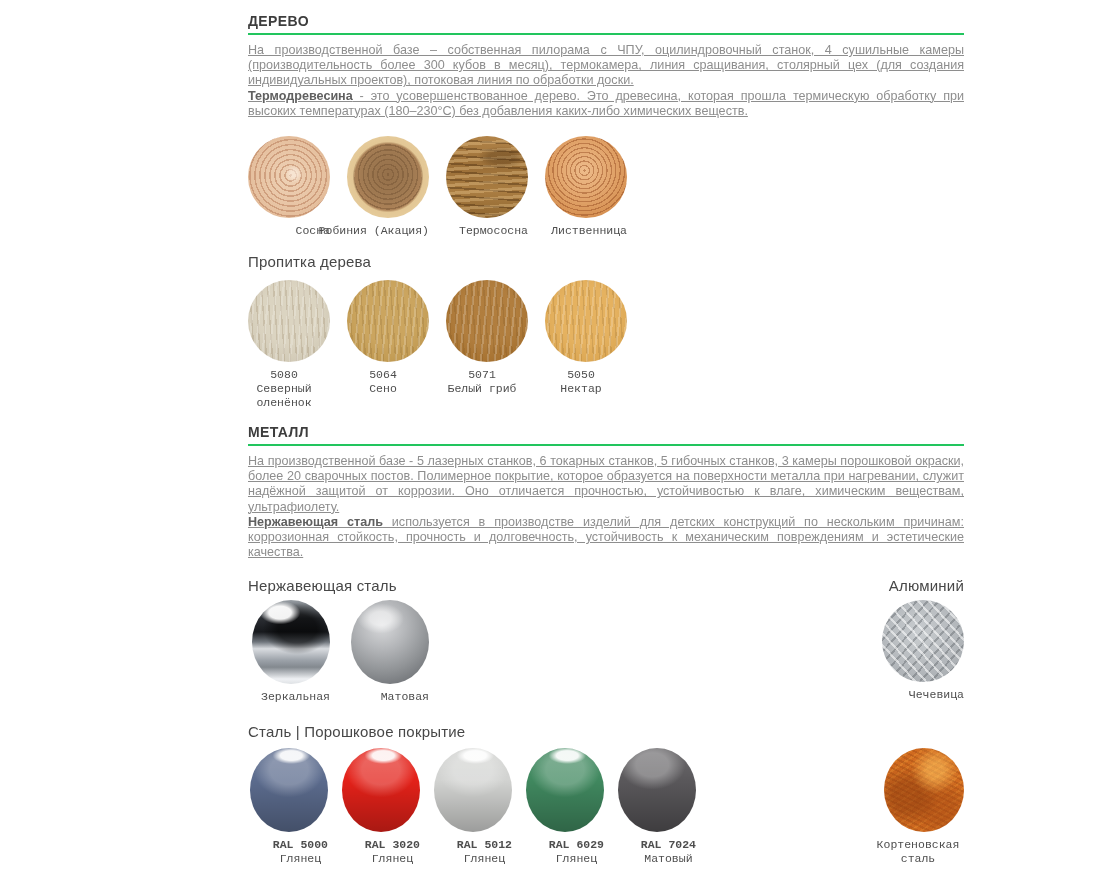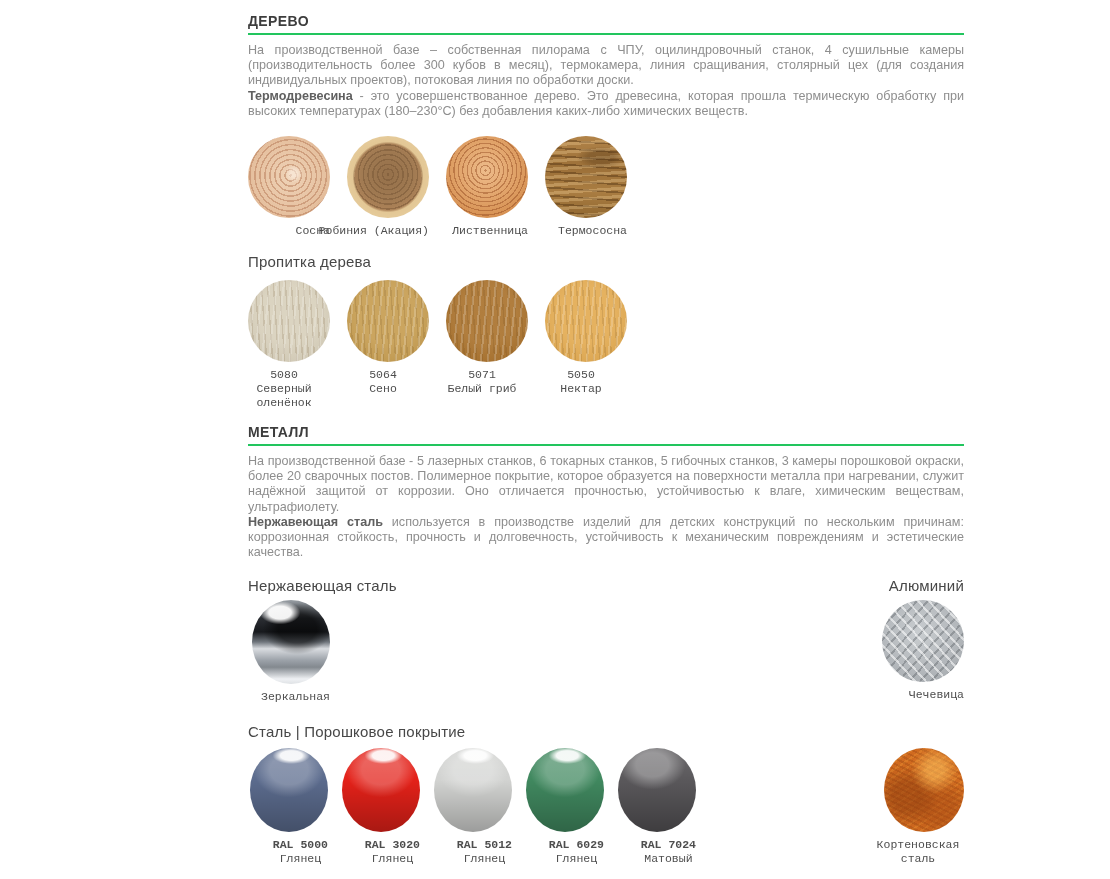--- a/index.html
+++ b/index.html
@@ -15,20 +15,21 @@
   .rule-head {
     font-size: 14px; font-weight: bold; color: #3d3d3d;
     letter-spacing: 0.4px;
     padding-bottom: 4px; border-bottom: 2px solid #22c55e;
   }
 
   
   .para {
     font-size: 12.6px; line-height: 15.2px; color: #8e8e8e;
     text-align: justify;
+    text-decoration: underline;
   }
   .para .lead { font-weight: bold; color: #606060; }
   .intro { margin-top: 8px; }
 
   
   .sub-head { font-size: 15px; color: #474747; letter-spacing: 0.2px; }
 
   
   .swatch-row { display: flex; gap: 17px; align-items: flex-start; }
   .cell { width: 82px; flex: 0 0 auto; display: flex; flex-direction: column; align-items: flex-end; font-family: Liberation Mono, monospace; }
@@ -124,26 +125,26 @@
   <div class="swatch-row wood-swatch-row">
     <div class="cell">
       <div class="sw tx-pine" data-bind-bg="wood.swatches.0.color" style="background-color: rgb(231, 195, 162);"></div>
       <div class="sw-label" data-bind="wood.swatches.0.label">Сосна</div>
     </div>
     <div class="cell">
       <div class="sw tx-robinia" data-bind-bg="wood.swatches.1.color" style="background-color: rgb(165, 126, 85);"></div>
       <div class="sw-label" data-bind="wood.swatches.1.label">Робиния (Акация)</div>
     </div>
     <div class="cell">
+      <div class="sw tx-thermopine" data-bind-bg="wood.swatches.3.color" style="background-color: rgb(168, 124, 67);"></div>
+      <div class="sw-label" data-bind="wood.swatches.3.label">Термососна</div>
+    </div>
+    <div class="cell">
       <div class="sw tx-larch" data-bind-bg="wood.swatches.2.color" style="background-color: rgb(214, 148, 92);"></div>
       <div class="sw-label" data-bind="wood.swatches.2.label">Лиственница</div>
-    </div>
-    <div class="cell">
-      <div class="sw tx-thermopine" data-bind-bg="wood.swatches.3.color" style="background-color: rgb(168, 124, 67);"></div>
-      <div class="sw-label" data-bind="wood.swatches.3.label">Термососна</div>
     </div>
   </div>
 
   <div class="sub-head treatment-title" data-bind="treatment.title">Пропитка дерева</div>
 
   <div class="swatch-row treatment-row">
     <div class="cell">
       <div class="sw tx-grain" data-bind-bg="treatment.swatches.0.color" style="background-color: rgb(215, 207, 186);"></div>
       <div class="sw-label wrap">
         <div data-bind="treatment.swatches.0.code">5080</div>
@@ -181,20 +182,24 @@
   <div class="stainless-header">
     <div class="sub-head" data-bind="stainless.title">Нержавеющая сталь</div>
     <div class="sub-head" data-bind="aluminum.title">Алюминий</div>
   </div>
 
   <div class="swatch-row stainless-row">
     <div class="cell">
       <div class="sphere tx-mirror" data-bind-bg="stainless.swatches.0.color" style="background-color: rgb(201, 204, 208);"></div>
       <div class="sw-label" data-bind="stainless.swatches.0.label">Зеркальная</div>
     </div>
+    <div class="cell">
+      <div class="sphere tx-matte" data-bind-bg="stainless.swatches.1.color" style="background-color: rgb(151, 153, 156);"></div>
+      <div class="sw-label" data-bind="stainless.swatches.1.label">Матовая</div>
+    </div>
     <div class="cell push-right">
       <div class="sw tx-diamond" data-bind-bg="aluminum.swatch.color" style="background-color: rgb(183, 187, 190);"></div>
       <div class="sw-label" data-bind="aluminum.swatch.label">Чечевица</div>
     </div>
   </div>
 
   <div class="sub-head powder-title" data-bind="powder.title">Сталь | Порошковое покрытие</div>
 
   <div class="swatch-row powder-row">
     <div class="cell cell-80">

